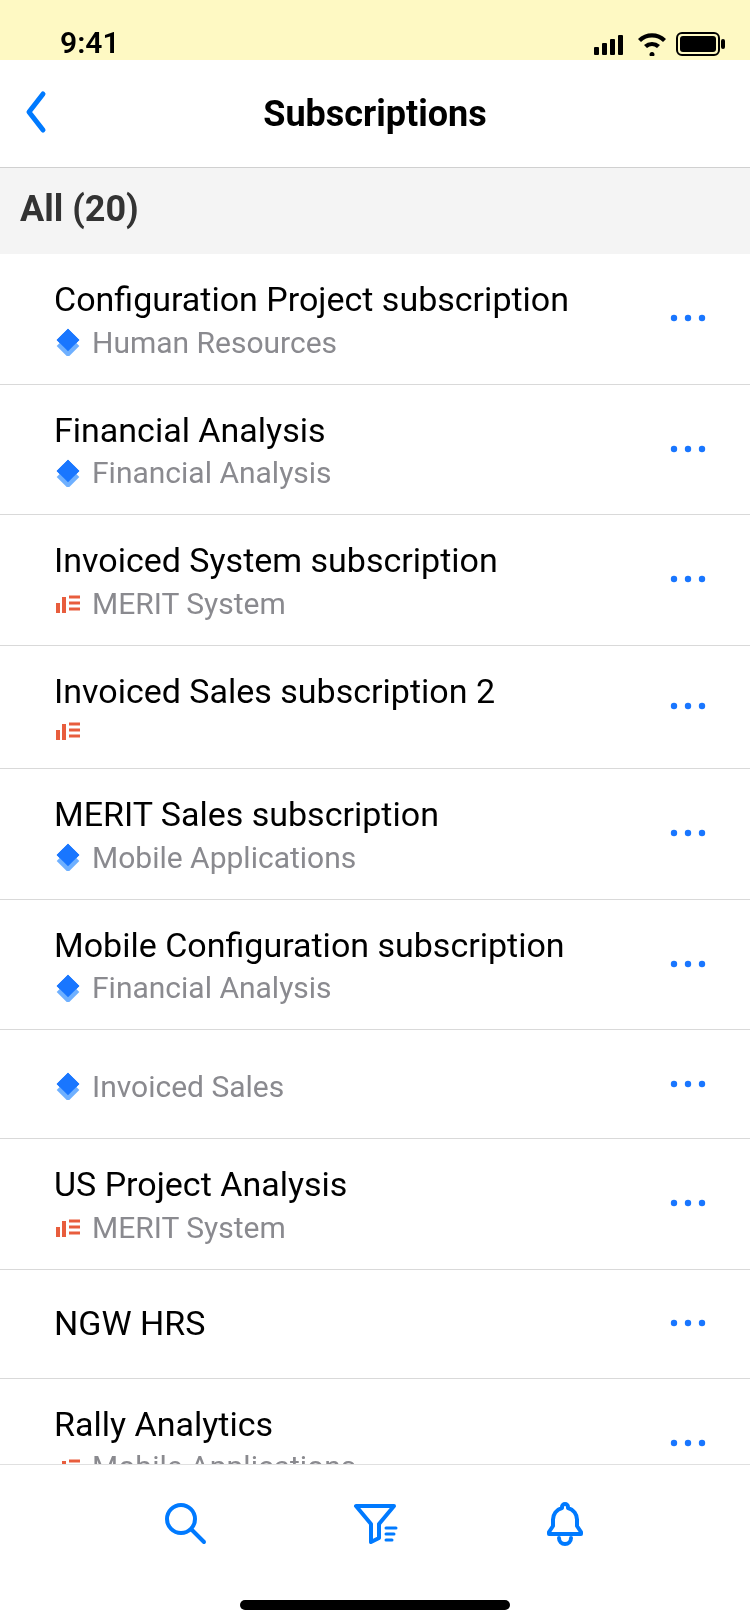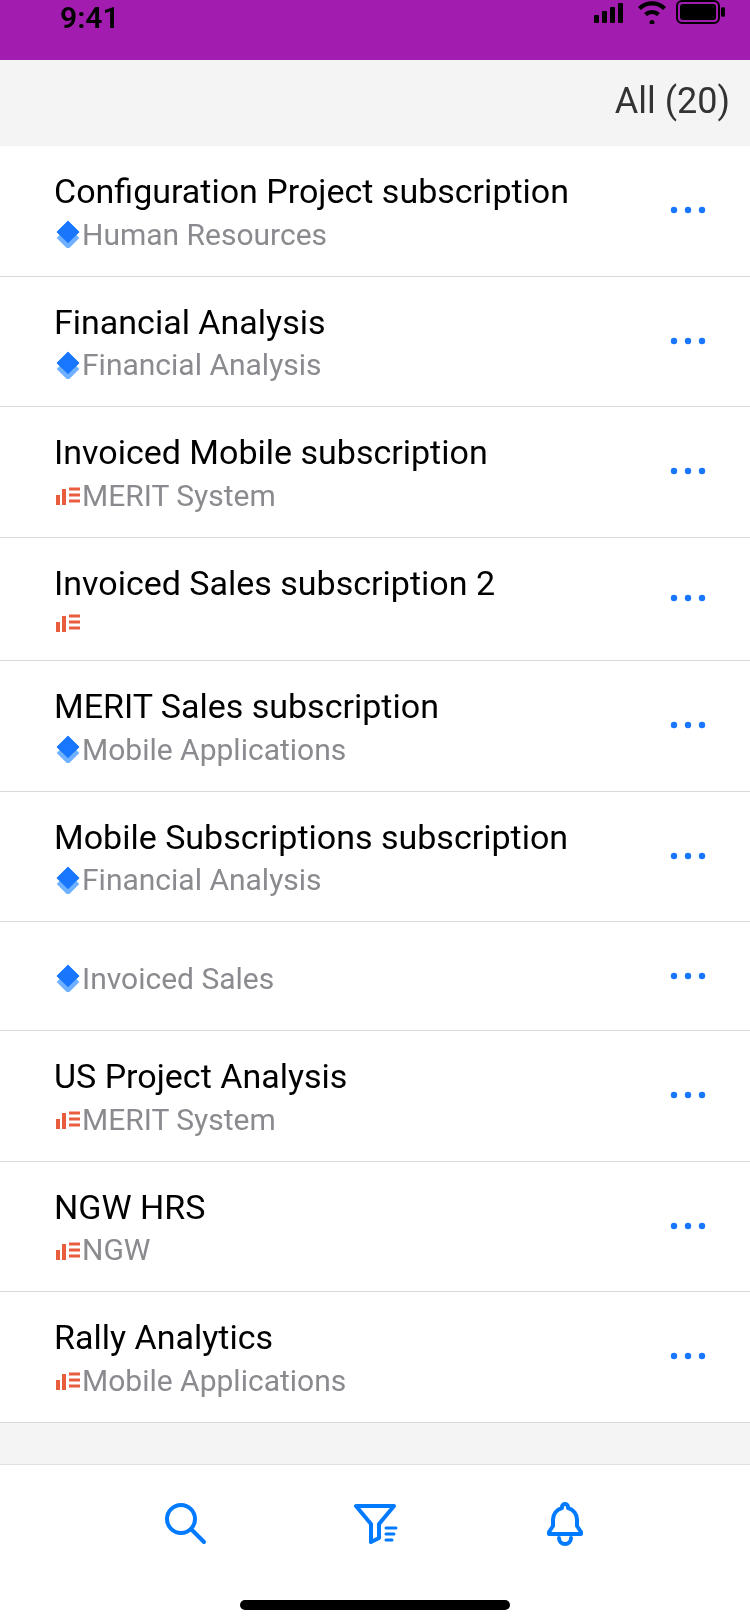--- a/index.html
+++ b/index.html
@@ -1,39 +1,39 @@
 <!DOCTYPE html>
 <html><head>
 <meta charset="utf-8">
 <style>
   * { box-sizing: border-box; margin: 0; padding: 0; }
   html, body { width: 750px; height: 1624px; font-family: -apple-system, BlinkMacSystemFont, "Segoe UI", Roboto, Helvetica, Arial, sans-serif; background: #f4f4f4; overflow: hidden; }
   .screen { width: 750px; height: 1624px; background: #f4f4f4; display: flex; flex-direction: column; position: relative; }
 
   
-  .status-bar { height: 60px; background: #a21caf; display: flex; align-items: flex-start; justify-content: space-between; padding: 0 24px 0 60px; }
+  .status-bar { height: 60px; background: #fef9c3; display: flex; align-items: flex-end; justify-content: space-between; padding: 0 24px 0 60px; }
   .status-time { font-size: 30px; font-weight: 600; color: #000; }
   .status-right { display: flex; align-items: center; gap: 8px; }
 
   
   .nav-header { height: 108px; background: #fff; display: flex; align-items: center; justify-content: center; position: relative; border-bottom: 1px solid #d0d0d0; }
   .back-btn { position: absolute; left: 10px; top: 0; bottom: 0; display: flex; align-items: center; padding: 0 10px; cursor: pointer; }
   .nav-title { font-size: 36px; font-weight: 700; color: #000; }
 
   
   .section-header { padding: 20px 20px 24px; }
-  .section-title { font-size: 36px; font-weight: 400; color: #333; text-align: right; }
+  .section-title { font-size: 36px; font-weight: 700; color: #333; }
 
   
   .list { background: #fff; margin: 0 0 0 0; }
   .list-item { display: flex; align-items: center; padding: 24px 32px 24px 54px; border-bottom: 1px solid #d9d9d9; background: #fff; }
   .list-item:first-child { }
   .item-main { flex: 1; min-width: 0; }
   .item-title { font-size: 34px; font-weight: 400; color: #000; line-height: 1.25; }
-  .item-sub { display: flex; align-items: center; margin-top: 4px; }
+  .item-sub { display: flex; align-items: center; gap: 10px; margin-top: 4px; }
   .item-sub-text { font-size: 30px; color: #8a8a8f; }
   .more-btn { width: 60px; height: 60px; display: flex; align-items: center; justify-content: center; cursor: pointer; flex-shrink: 0; }
 
   
   .bottom-bar { position: absolute; bottom: 0; left: 0; right: 0; height: 160px; background: #fff; border-top: 1px solid #e0e0e0; display: flex; align-items: flex-start; justify-content: space-around; padding: 20px 90px 0; }
   .bottom-btn { width: 80px; height: 80px; display: flex; align-items: center; justify-content: center; cursor: pointer; }
 
   .home-indicator { position: absolute; bottom: 14px; left: 50%; transform: translateX(-50%); width: 270px; height: 10px; background: #000; border-radius: 5px; }
 
   .scroll-area { flex: 1; overflow: hidden; }
@@ -66,20 +66,30 @@
     <span>
       <svg width="50" height="24" viewBox="0 0 50 24">
             <rect x="1" y="1" width="42" height="22" rx="5" fill="none" stroke="#000" stroke-width="2"></rect>
             <rect x="4" y="4" width="36" height="16" rx="3" fill="#000"></rect>
             <rect x="45" y="7" width="4" height="10" rx="2" fill="#000"></rect>
           </svg>
     </span>
   </div>
 </div>
 
+<div class="nav-header">
+  <div class="back-btn">
+    <span>
+      <svg width="34" height="44" viewBox="0 0 24 44">
+            <path d="M18 4 L4 22 L18 40" fill="none" stroke="#007aff" stroke-width="5" stroke-linecap="round" stroke-linejoin="round"></path>
+          </svg>
+    </span>
+  </div>
+  <div class="nav-title">Subscriptions</div>
+</div>
 
 <div class="scroll-area">
 
   <div class="section-header">
     <div class="section-title">All (20)</div>
   </div>
 
   <div class="list" id="list">
 
   <div class="list-item">
@@ -129,21 +139,21 @@
           <div class="more-btn">
             <span><svg width="40" height="12" viewBox="0 0 40 12">
                 <circle cx="6" cy="6" r="3.2" fill="#1976ff"></circle>
                 <circle cx="20" cy="6" r="3.2" fill="#1976ff"></circle>
                 <circle cx="34" cy="6" r="3.2" fill="#1976ff"></circle>
               </svg></span>
           </div>
         </div>
         <div class="list-item">
           <div class="item-main">
-            <div class="item-title">Invoiced Mobile subscription</div>
+            <div class="item-title">Invoiced System subscription</div>
             <div class="item-sub">
               <span class="sub-icon"><svg width="28" height="28" viewBox="0 0 28 28">
                   <rect x="2" y="14" width="4" height="10" fill="#e85d3d"></rect>
                   <rect x="8" y="8" width="4" height="16" fill="#e85d3d"></rect>
                   <line x1="15" y1="8" x2="26" y2="8" stroke="#e85d3d" stroke-width="3"></line>
                   <line x1="15" y1="14" x2="26" y2="14" stroke="#e85d3d" stroke-width="3"></line>
                   <line x1="15" y1="20" x2="26" y2="20" stroke="#e85d3d" stroke-width="3"></line>
                 </svg></span>
               <span class="item-sub-text">MERIT System</span>
             </div>
@@ -198,21 +208,21 @@
           <div class="more-btn">
             <span><svg width="40" height="12" viewBox="0 0 40 12">
                 <circle cx="6" cy="6" r="3.2" fill="#1976ff"></circle>
                 <circle cx="20" cy="6" r="3.2" fill="#1976ff"></circle>
                 <circle cx="34" cy="6" r="3.2" fill="#1976ff"></circle>
               </svg></span>
           </div>
         </div>
         <div class="list-item">
           <div class="item-main">
-            <div class="item-title">Mobile Subscriptions subscription</div>
+            <div class="item-title">Mobile Configuration subscription</div>
             <div class="item-sub">
               <span class="sub-icon"><svg width="28" height="28" viewBox="0 0 28 28">
                   <g transform="translate(14,12)">
                     <rect x="-8" y="-8" width="16" height="16" transform="rotate(45)" fill="#1976ff"></rect>
                   </g>
                   <g transform="translate(14,18)">
                     <rect x="-8" y="-8" width="16" height="16" transform="rotate(45)" fill="#6fb0ff"></rect>
                   </g>
                   <g transform="translate(14,12)">
                     <rect x="-8" y="-8" width="16" height="16" transform="rotate(45)" fill="#1976ff"></rect>
@@ -272,50 +282,40 @@
             <span><svg width="40" height="12" viewBox="0 0 40 12">
                 <circle cx="6" cy="6" r="3.2" fill="#1976ff"></circle>
                 <circle cx="20" cy="6" r="3.2" fill="#1976ff"></circle>
                 <circle cx="34" cy="6" r="3.2" fill="#1976ff"></circle>
               </svg></span>
           </div>
         </div>
         <div class="list-item">
           <div class="item-main">
             <div class="item-title">NGW HRS</div>
+          </div>
+          <div class="more-btn">
+            <span><svg width="40" height="12" viewBox="0 0 40 12">
+                <circle cx="6" cy="6" r="3.2" fill="#1976ff"></circle>
+                <circle cx="20" cy="6" r="3.2" fill="#1976ff"></circle>
+                <circle cx="34" cy="6" r="3.2" fill="#1976ff"></circle>
+              </svg></span>
+          </div>
+        </div>
+        <div class="list-item">
+          <div class="item-main">
+            <div class="item-title">Rally Analytics</div>
             <div class="item-sub">
               <span class="sub-icon"><svg width="28" height="28" viewBox="0 0 28 28">
                   <rect x="2" y="14" width="4" height="10" fill="#e85d3d"></rect>
                   <rect x="8" y="8" width="4" height="16" fill="#e85d3d"></rect>
                   <line x1="15" y1="8" x2="26" y2="8" stroke="#e85d3d" stroke-width="3"></line>
                   <line x1="15" y1="14" x2="26" y2="14" stroke="#e85d3d" stroke-width="3"></line>
                   <line x1="15" y1="20" x2="26" y2="20" stroke="#e85d3d" stroke-width="3"></line>
                 </svg></span>
-              <span class="item-sub-text">NGW</span>
-            </div>
-          </div>
-          <div class="more-btn">
-            <span><svg width="40" height="12" viewBox="0 0 40 12">
-                <circle cx="6" cy="6" r="3.2" fill="#1976ff"></circle>
-                <circle cx="20" cy="6" r="3.2" fill="#1976ff"></circle>
-                <circle cx="34" cy="6" r="3.2" fill="#1976ff"></circle>
-              </svg></span>
-          </div>
-        </div>
-        <div class="list-item">
-          <div class="item-main">
-            <div class="item-title">Rally Analytics</div>
-            <div class="item-sub">
-              <span class="sub-icon"><svg width="28" height="28" viewBox="0 0 28 28">
-                  <rect x="2" y="14" width="4" height="10" fill="#e85d3d"></rect>
-                  <rect x="8" y="8" width="4" height="16" fill="#e85d3d"></rect>
-                  <line x1="15" y1="8" x2="26" y2="8" stroke="#e85d3d" stroke-width="3"></line>
-                  <line x1="15" y1="14" x2="26" y2="14" stroke="#e85d3d" stroke-width="3"></line>
-                  <line x1="15" y1="20" x2="26" y2="20" stroke="#e85d3d" stroke-width="3"></line>
-                </svg></span>
               <span class="item-sub-text">Mobile Applications</span>
             </div>
           </div>
           <div class="more-btn">
             <span><svg width="40" height="12" viewBox="0 0 40 12">
                 <circle cx="6" cy="6" r="3.2" fill="#1976ff"></circle>
                 <circle cx="20" cy="6" r="3.2" fill="#1976ff"></circle>
                 <circle cx="34" cy="6" r="3.2" fill="#1976ff"></circle>
               </svg></span>
           </div>

